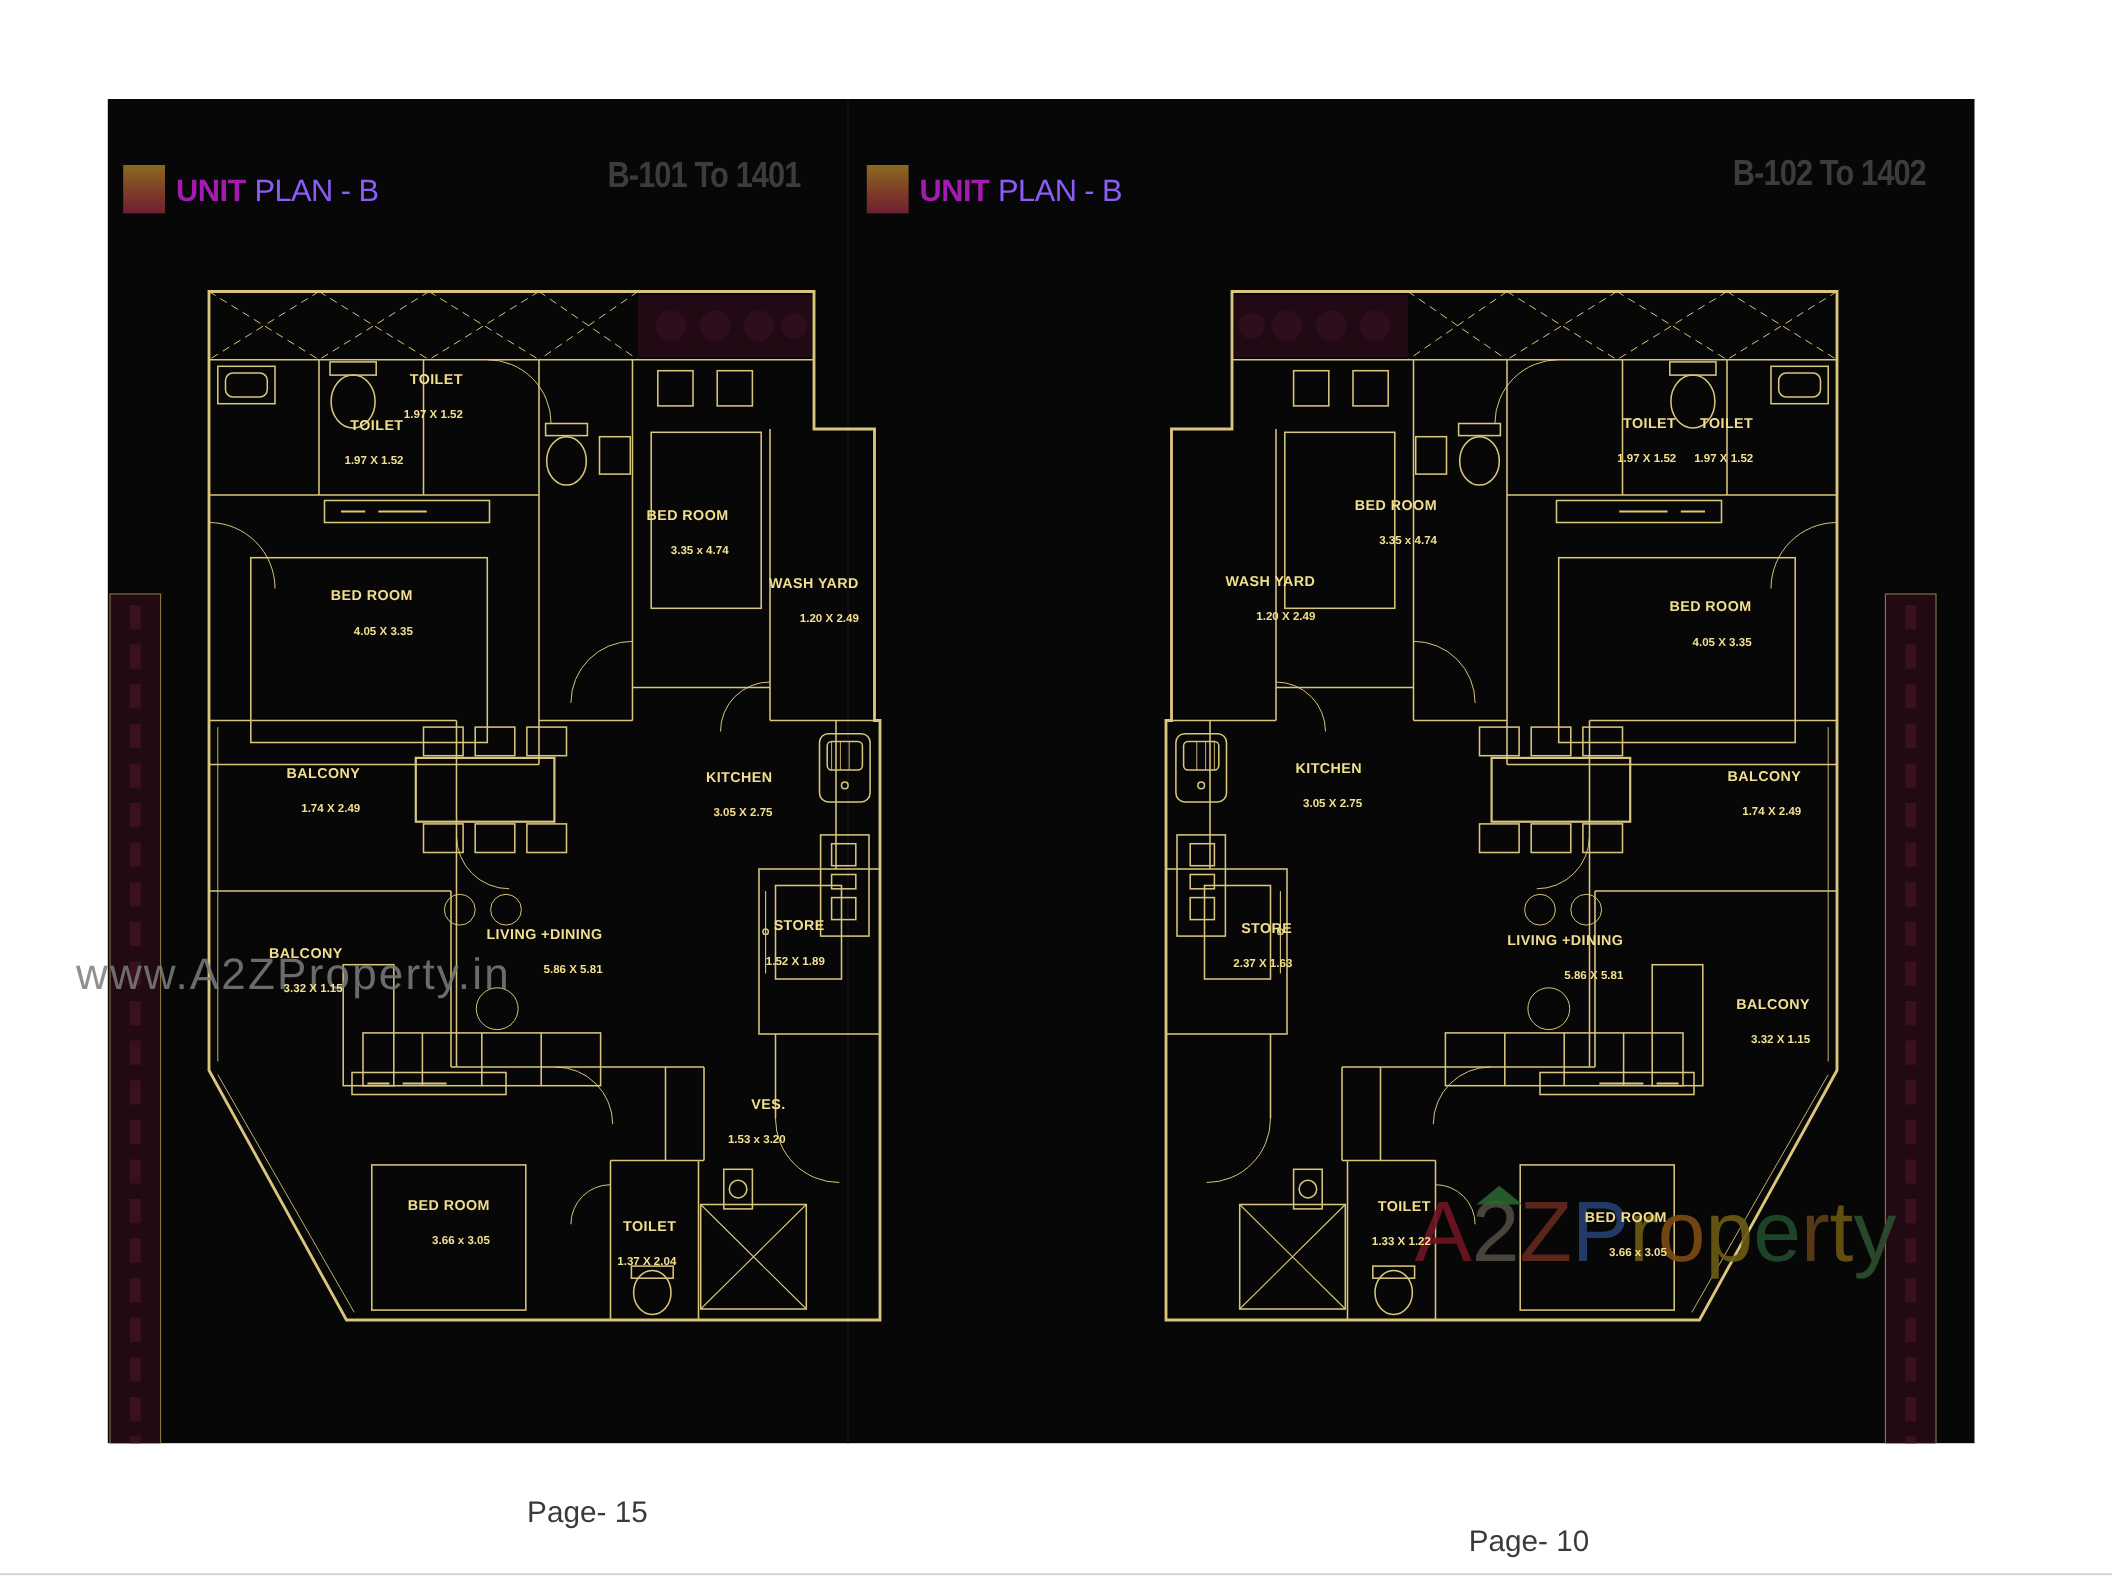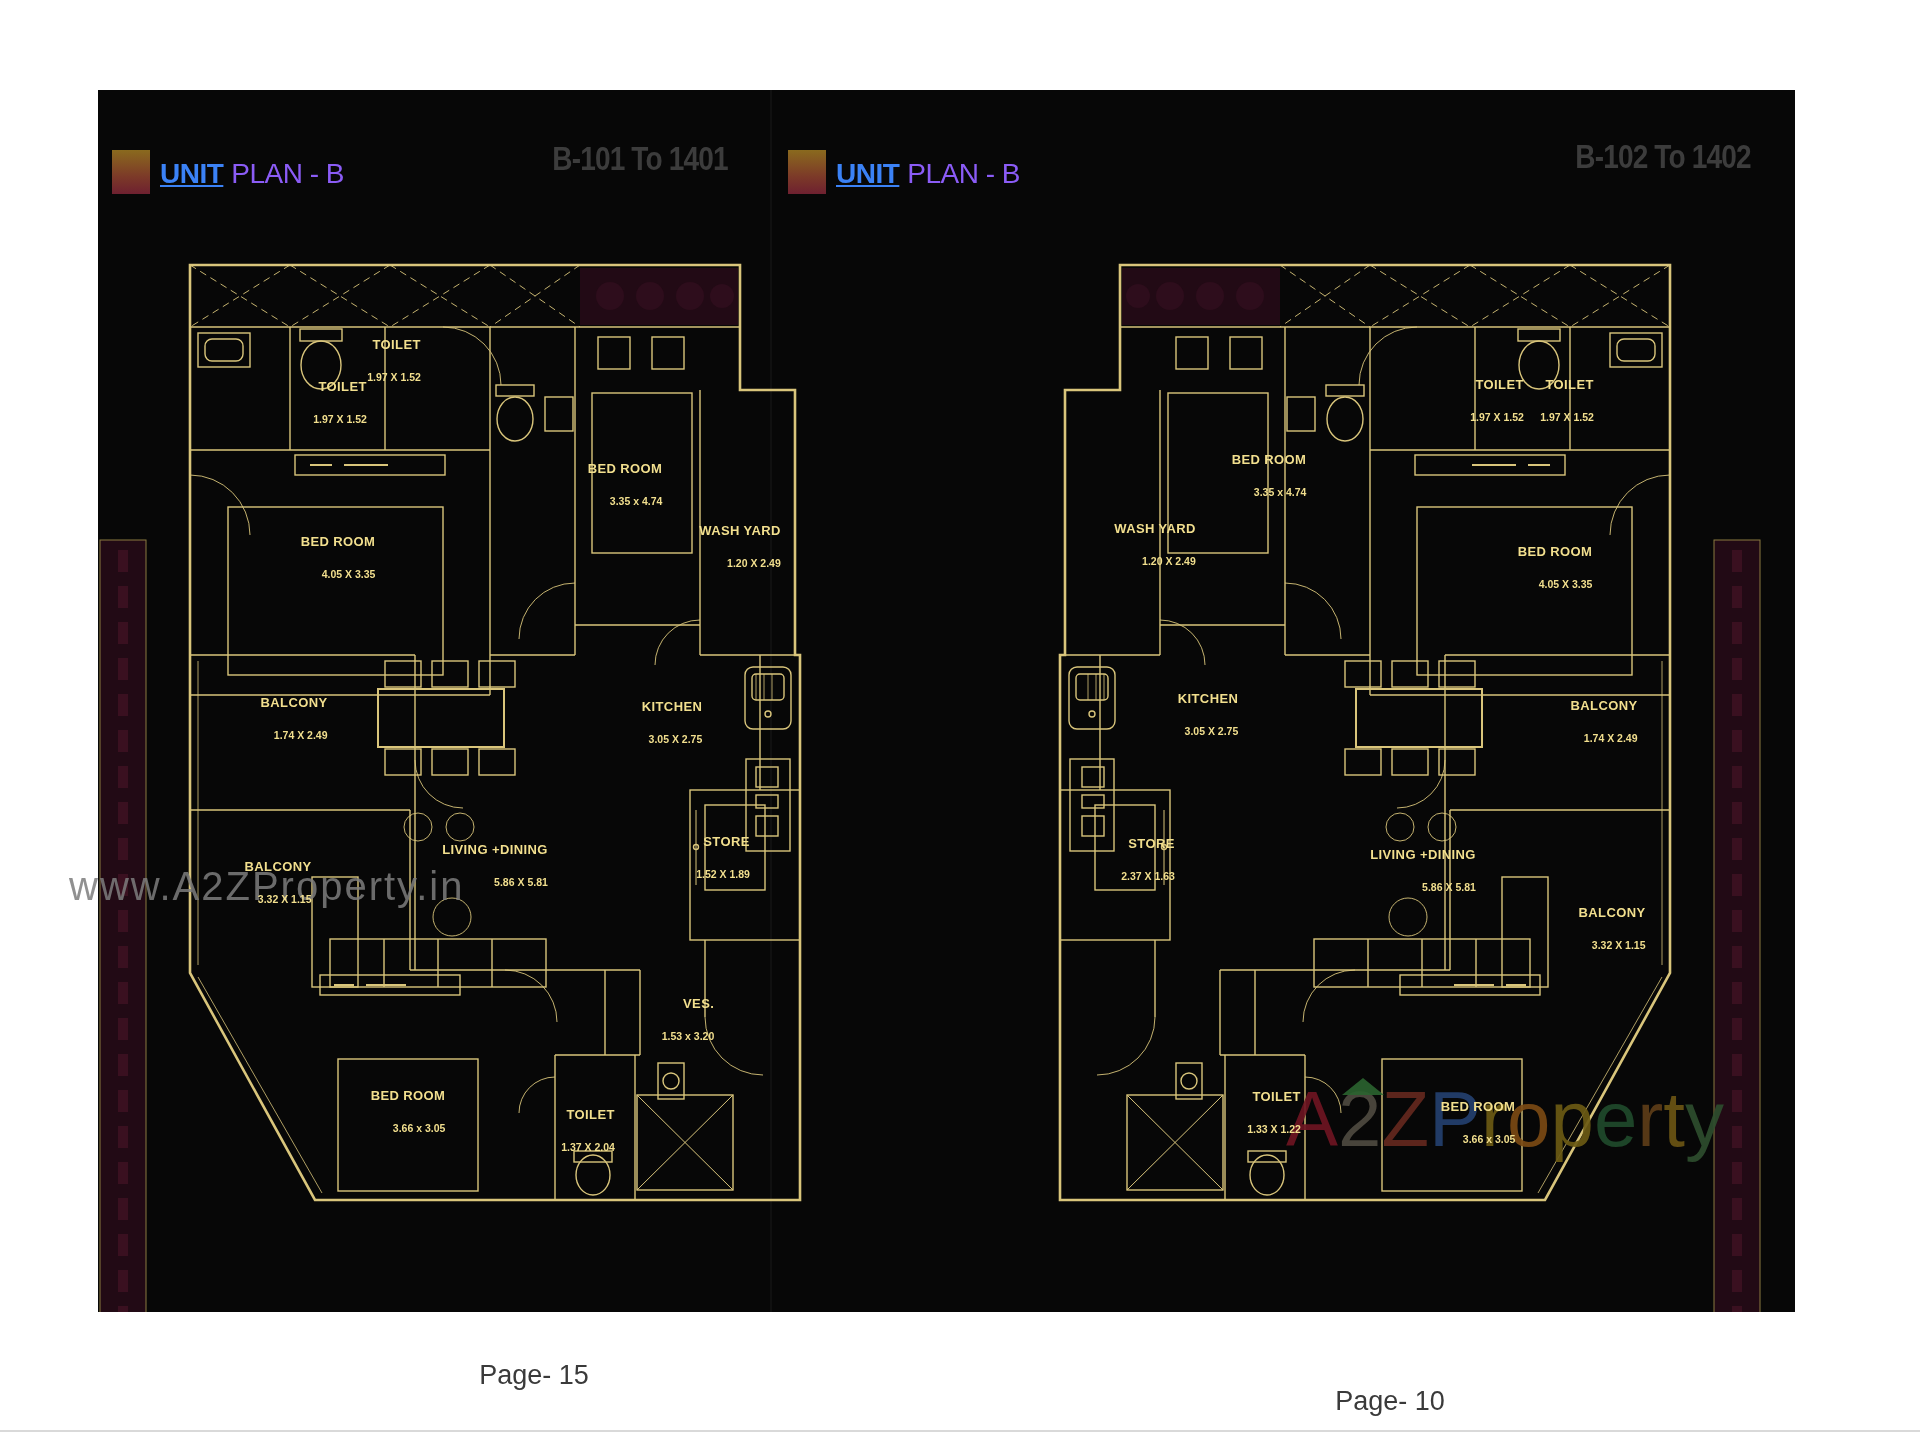--- a/index.html
+++ b/index.html
@@ -5,21 +5,21 @@
   html,body{margin:0;padding:0;background:#ffffff;}
   .stage{position:relative;width:1920px;height:1440px;background:#ffffff;overflow:hidden;
          font-family:"Liberation Sans", sans-serif;}
   .panel{position:absolute;left:98px;top:90px;width:1697px;height:1222px;background:#070707;}
   .seam{position:absolute;left:770px;top:90px;width:2px;height:1222px;background:#101010;}
   .plans-svg{position:absolute;left:98px;top:90px;z-index:2;}
   
   .hdr-square{position:absolute;width:38px;height:44px;z-index:3;
               background:linear-gradient(180deg,#8a6a1e 0%,#7c3a28 60%,#6e2030 100%);}
   .hdr-text{position:absolute;z-index:3;font-size:28px;letter-spacing:-0.5px;white-space:nowrap;}
-  .hdr-unit{font-weight:bold;color:#3b82f6;text-decoration:underline;}
+  .hdr-unit{font-weight:bold;color:#a21caf;}
   .hdr-plan{font-weight:normal;color:#8b5cf6;margin-left:8px;}
   .hdr-range{position:absolute;z-index:3;font-size:33px;font-weight:bold;color:#3c3c3c;
              letter-spacing:-1px;transform:translate(-50%,0) scaleX(0.85);white-space:nowrap;}
   
   .room-label{position:absolute;transform:translate(-50%,-50%);text-align:right;z-index:5;
               color:#f2df8e;white-space:nowrap;line-height:1.2;}
   .room-label .nm{font-size:13px;font-weight:bold;letter-spacing:.4px;}
   .room-label .dm{font-size:10.5px;font-weight:bold;margin-top:18px;}
   
   .wm-url{position:absolute;left:56px;top:864px;z-index:4;font-size:40px;letter-spacing:2px;

